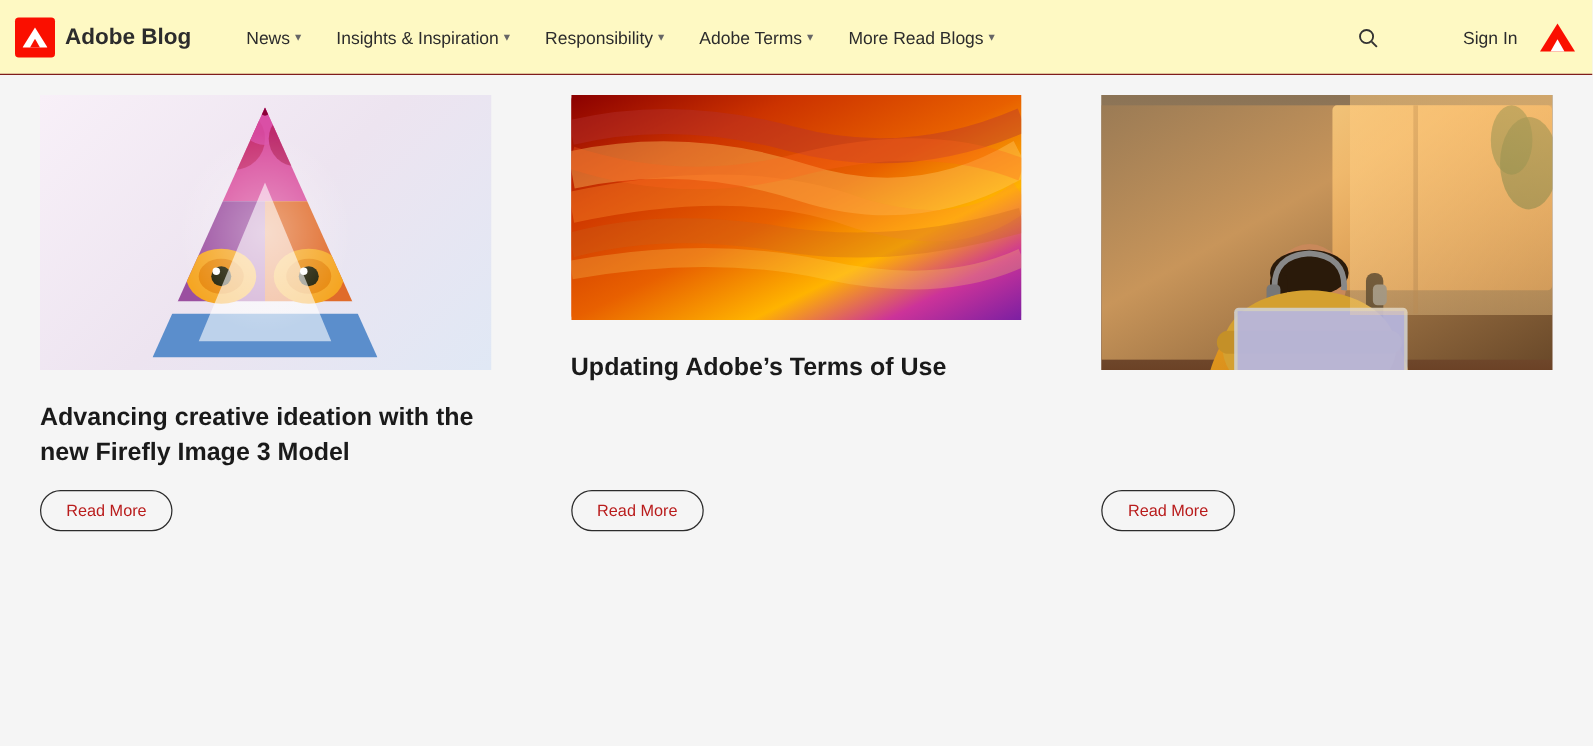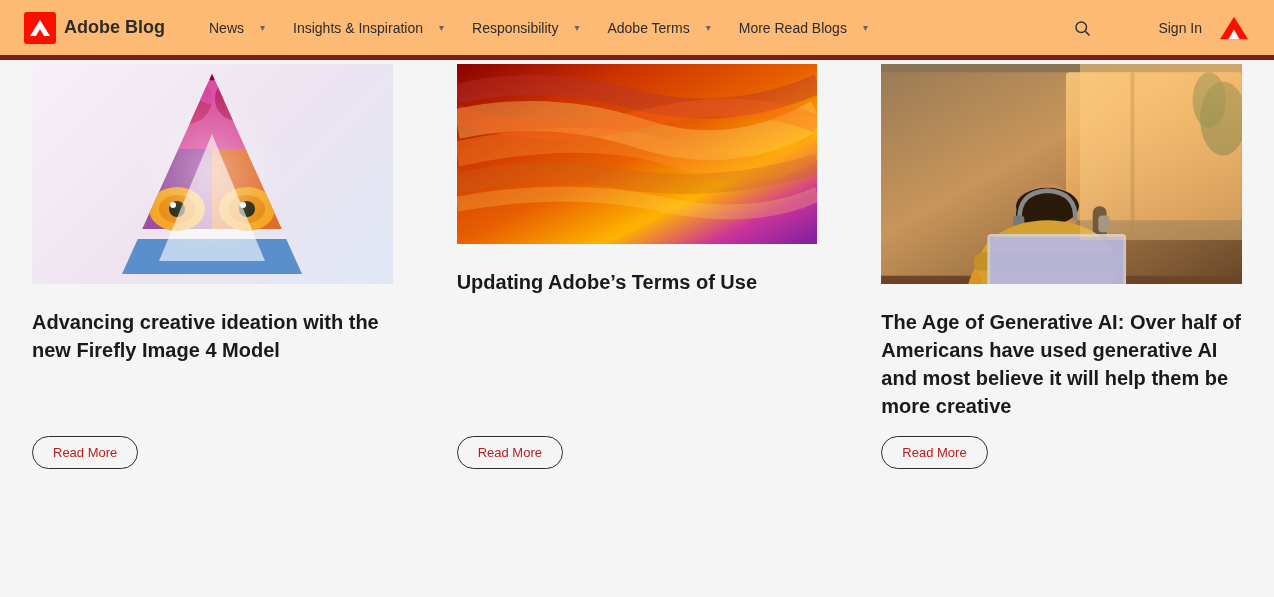--- a/index.html
+++ b/index.html
@@ -2,24 +2,24 @@
 <html><head>
   <meta charset="utf-8">
   <style>
     * { margin: 0; padding: 0; box-sizing: border-box; }
     body { font-family: 'Adobe Clean', Arial, sans-serif; background: #f5f5f5; width: 1274px; min-height: 597px; overflow-x: hidden; }
 
     
     .header {
       display: flex;
       align-items: center;
-      background: #fdba74;
+      background: #fef9c3;
       height: 60px;
-      padding: 0 24px;
-      border-bottom: 5px solid #7f1d1d;
+      padding: 0 12px;
+      border-bottom: 1px solid #7f1d1d;
       position: sticky;
       top: 0;
       z-index: 100;
     }
     .logo-area {
       display: flex;
       align-items: center;
       gap: 8px;
       margin-right: 32px;
       text-decoration: none;
@@ -42,21 +42,21 @@
 
     .nav {
       display: flex;
       align-items: center;
       gap: 4px;
       flex: 1;
     }
     .nav-item {
       display: flex;
       align-items: center;
-      gap: 16px;
+      gap: 4px;
       padding: 8px 12px;
       font-size: 14px;
       color: #2c2c2c;
       cursor: pointer;
       border-radius: 4px;
       white-space: nowrap;
     }
     .nav-chevron {
       font-size: 10px;
       color: #666;
@@ -101,21 +101,21 @@
 
     .cards-grid {
       display: grid;
       grid-template-columns: repeat(3, 1fr);
       gap: 0;
       max-width: 1274px;
     }
 
     .card {
       background: #f5f5f5;
-      padding: 4px 32px 32px 32px;
+      padding: 16px 32px 32px 32px;
       display: flex;
       flex-direction: column;
     }
 
     
     .card-img-firefly {
       width: 100%;
       height: 220px;
       background: linear-gradient(135deg, #f8f0f8 0%, #ede4f0 50%, #e0e8f5 100%);
       display: flex;
@@ -294,21 +294,21 @@
             <polygon points="95,65 148,192 42,192" fill="white" opacity="0.6"></polygon>
 
             <radialGradient id="glow" cx="50%" cy="50%" r="50%">
               <stop offset="0%" stop-color="white" stop-opacity="0.4"></stop>
               <stop offset="100%" stop-color="white" stop-opacity="0"></stop>
             </radialGradient>
             <ellipse cx="95" cy="105" rx="70" ry="80" fill="url(#glow)"></ellipse>
           </svg>
         </div>
       </div>
-      <h2 class="card-title">Advancing creative ideation with the new Firefly Image 4 Model</h2>
+      <h2 class="card-title">Advancing creative ideation with the new Firefly Image 3 Model</h2>
       <button class="read-more-btn">Read More</button>
     </div>
 
     <div class="card">
       <div class="abstract-bg">
         <svg width="100%" height="180" viewBox="0 0 390 180" xmlns="http://www.w3.org/2000/svg" preserveAspectRatio="none">
           <defs>
             <linearGradient id="grad1" x1="0%" y1="0%" x2="100%" y2="100%">
               <stop offset="0%" stop-color="#8B0000"></stop>
               <stop offset="25%" stop-color="#CC3300"></stop>
@@ -378,18 +378,17 @@
 
           <ellipse cx="180" cy="210" rx="75" ry="50" fill="#D4A030"></ellipse>
 
           <rect x="100" y="195" width="160" height="20" rx="10" fill="#C49028"></rect>
 
           <rect x="115" y="175" width="150" height="95" rx="4" fill="#D0D0D0" opacity="0.9"></rect>
           <rect x="118" y="178" width="144" height="80" fill="#8080FF" opacity="0.3"></rect>
           <rect x="100" y="268" width="170" height="6" rx="3" fill="#BBBBB0"></rect>
         </svg>
       </div>
-      <h2 class="card-title">The Age of Generative AI: Over half of Americans have used generative AI and most believe it will help them be more creative</h2>
       <button class="read-more-btn">Read More</button>
     </div>
 
   </div>
 </main>
 
 </body></html>

